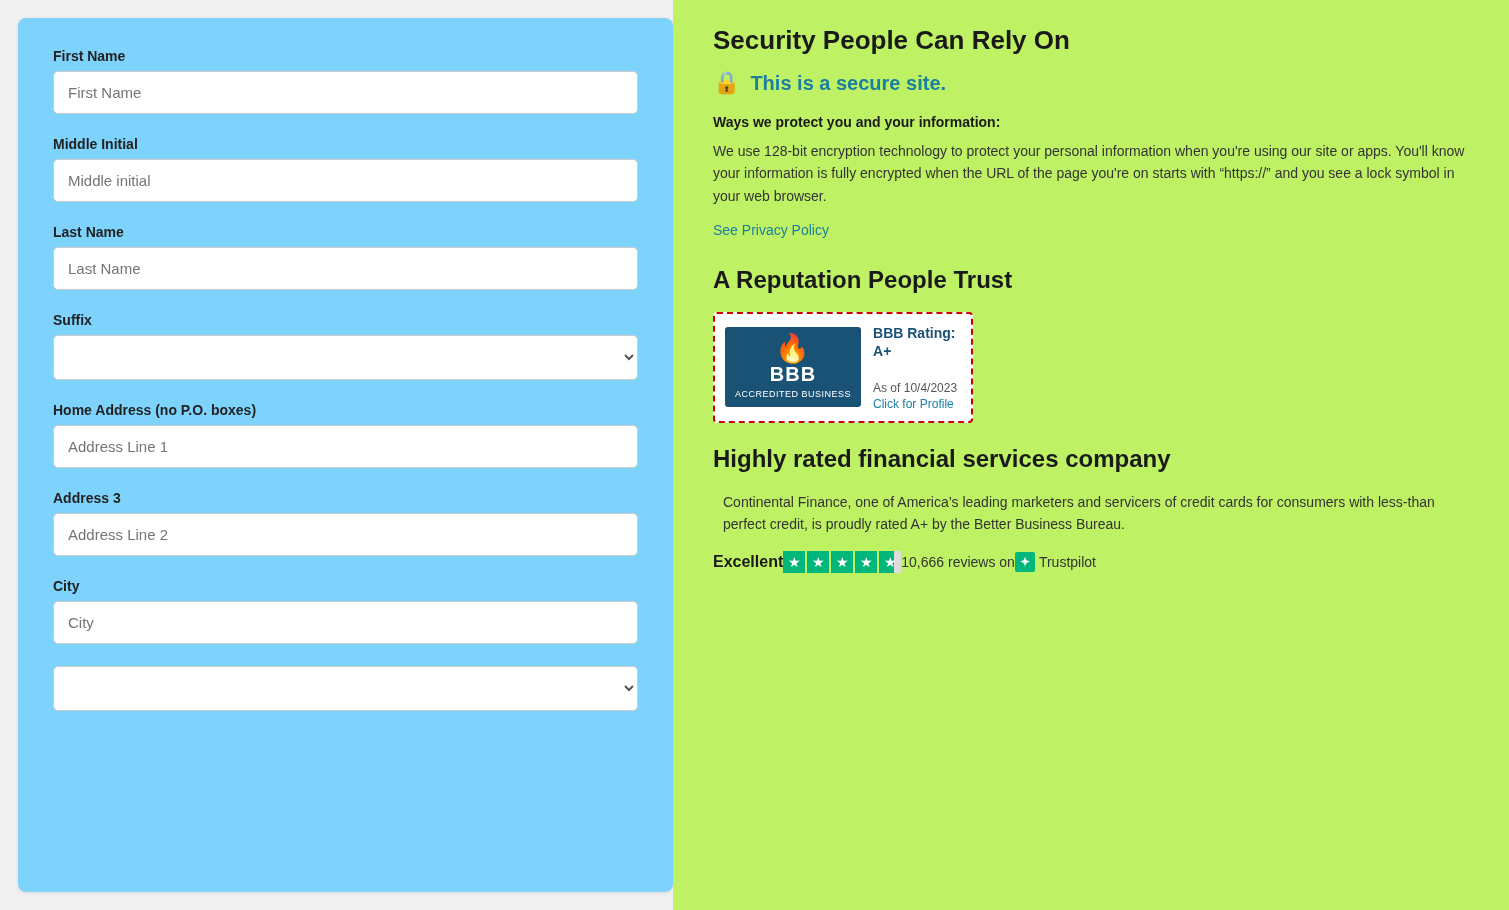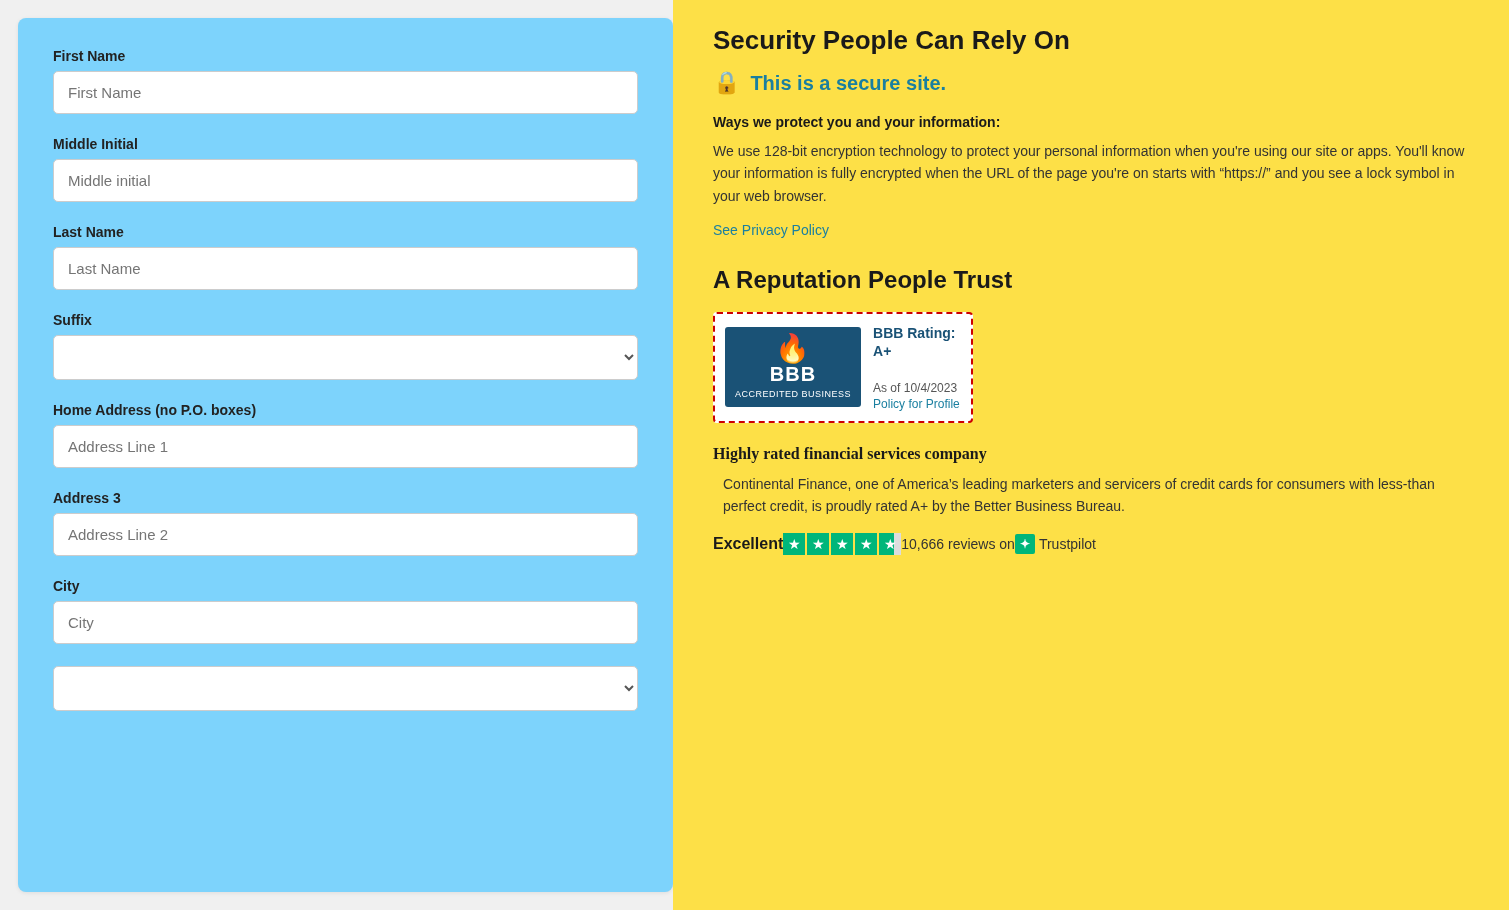--- a/index.html
+++ b/index.html
@@ -15,21 +15,21 @@
       width: 655px;
       min-width: 655px;
       padding: 30px 35px;
       margin: 18px 0 18px 18px;
       border-radius: 8px;
       box-shadow: 0 1px 4px rgba(0,0,0,0.08);
     }
     .right-panel {
       flex: 1;
       padding: 25px 40px;
-      background: #fde047;
+      background: #bef264;
     }
     .form-group {
       margin-bottom: 22px;
     }
     .form-group label {
       display: block;
       font-size: 14px;
       font-weight: 600;
       color: #222;
       margin-bottom: 7px;
@@ -154,25 +154,24 @@
       font-size: 12px;
       color: #555;
       margin-top: 20px;
     }
     .bbb-click {
       font-size: 12px;
       color: #1a7fa0;
       margin-top: 2px;
     }
     .highly-rated-title {
-      font-size: 16px;
+      font-size: 24px;
       font-weight: 800;
       color: #1a1a1a;
-      margin-bottom: 10px;
-      font-family: Liberation Serif, serif;
+      margin-bottom: 18px;
     }
     .highly-rated-desc {
       font-size: 14px;
       color: #333;
       line-height: 1.6;
       margin-bottom: 16px;
       padding-left: 10px;
     }
     .trustpilot-row {
       display: flex;
@@ -301,21 +300,21 @@
 
   <div class="bbb-badge">
     <div class="bbb-logo-area">
       <span class="bbb-flame">🔥</span>
       <span class="bbb-text-logo">BBB</span>
       <span class="bbb-accredited">ACCREDITED BUSINESS</span>
     </div>
     <div class="bbb-rating-area">
       <div class="bbb-rating-label">BBB Rating: A+</div>
       <div class="bbb-date">As of 10/4/2023</div>
-      <div class="bbb-click">Policy for Profile</div>
+      <div class="bbb-click">Click for Profile</div>
     </div>
   </div>
 
   <h3 class="highly-rated-title">Highly rated financial services company</h3>
   <p class="highly-rated-desc">Continental Finance, one of America’s leading marketers and servicers of credit cards for consumers with less-than perfect credit, is proudly rated A+ by the Better Business Bureau.</p>
 
   <div class="trustpilot-row">
     <span class="trustpilot-excellent">Excellent</span>
     <div class="trustpilot-stars">
       <span class="star">★</span>

